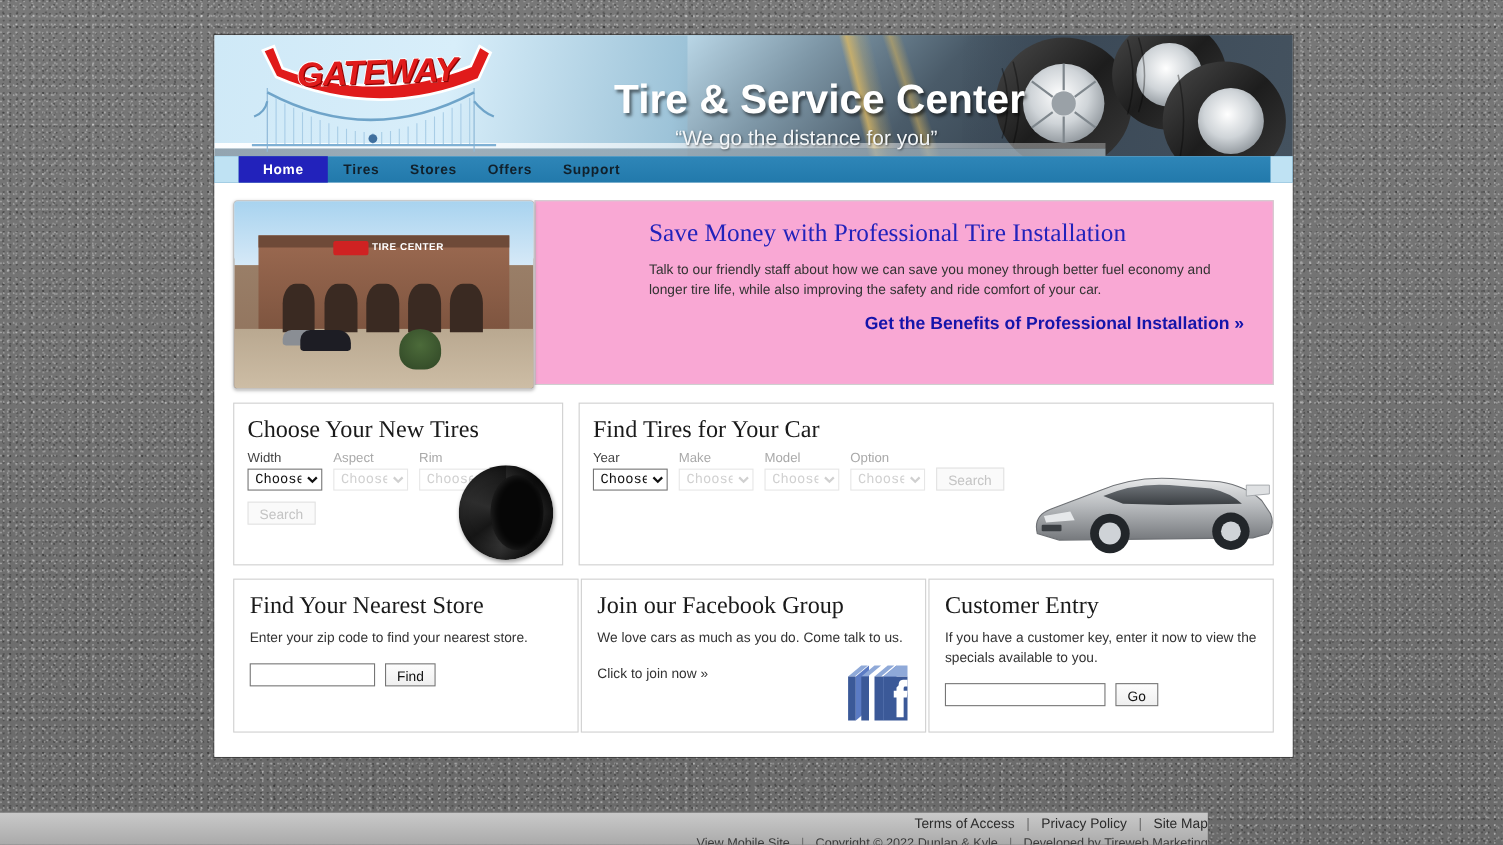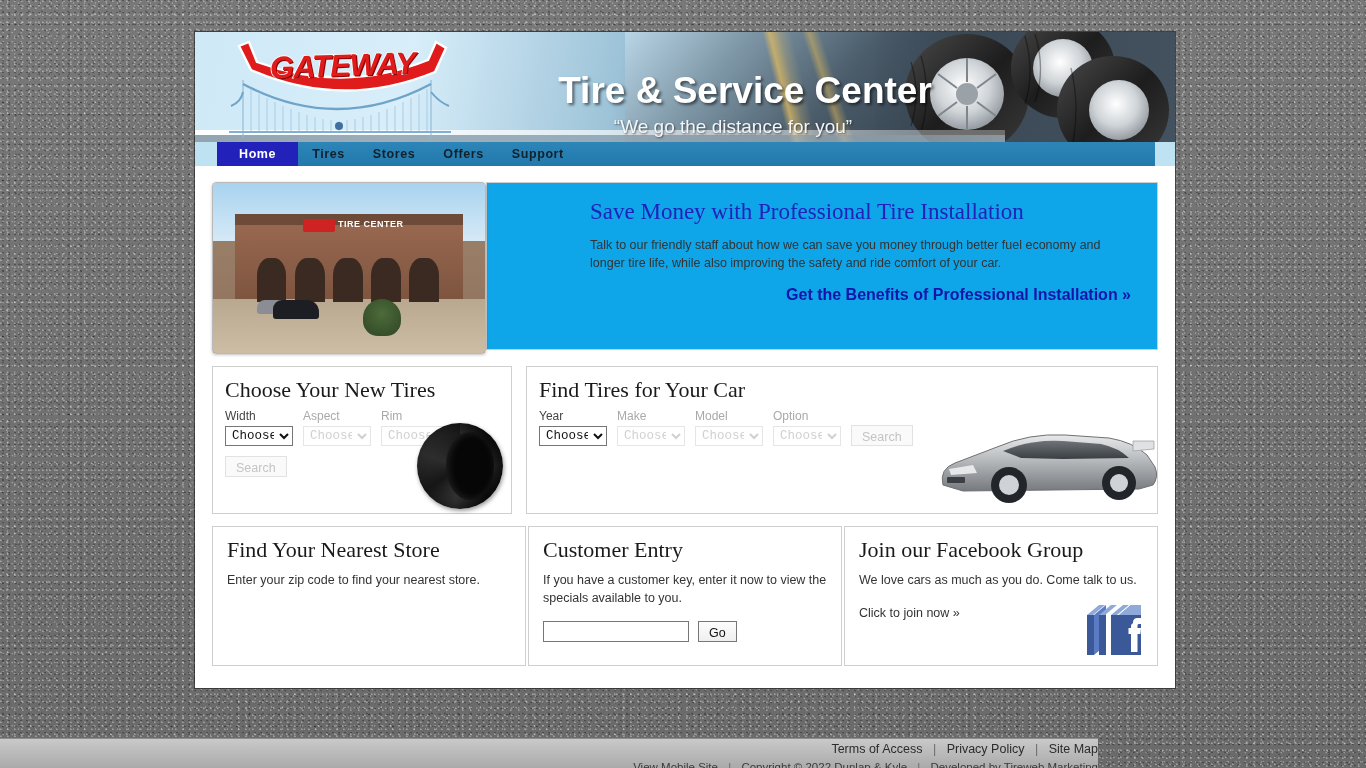--- a/index.html
+++ b/index.html
@@ -185,21 +185,21 @@
     background: radial-gradient(circle at 50% 40%, #4c6b3a, #2f4525);
     border-radius: 50% 50% 40% 40%;
   }
 
   .hero-text {
     flex: 1 1 auto;
     margin-left: 0px;
     min-height: 168px;
     box-sizing: border-box;
     border: 1px solid #cfcfcf;
-    background: #0ea5e9;
+    background: #f9a8d4;
     padding: 16px 26px 14px 103px;
   }
   .hero-h {
     font-family: "Liberation Serif", serif;
     font-size: 23px;
     color: #2222bb;
     margin: 0 0 11px 0;
     font-weight: normal;
   }
   .hero-p {
@@ -565,28 +565,23 @@
             <rect x="14" y="66" width="18" height="6" rx="1" fill="#3b3f43"></rect>
           </svg>
         </div>
       </div>
 
       <div class="row3">
 
         <div class="panel panel-b">
           <h3 class="panel-title">Find Your Nearest Store</h3>
           <p class="panel-p">Enter your zip code to find your nearest store.</p>
-        </div>
-
-        <div class="panel panel-b">
-          <h3 class="panel-title">Customer Entry</h3>
-          <p class="panel-p">If you have a customer key, enter it now to view the specials available to you.</p>
           <div class="inline-form">
-            <input class="txt wide" type="text" value="" style="">
-            <button class="btn">Go</button>
+            <input class="txt" type="text" value="" style="">
+            <button class="btn">Find</button>
           </div>
         </div>
 
         <div class="panel panel-b">
           <h3 class="panel-title">Join our Facebook Group</h3>
           <p class="panel-p">We love cars as much as you do. Come talk to us.</p>
           <a class="fb-link">Click to join now »</a>
           <svg class="fb-icon" viewBox="0 0 66 62">
             <g>
               <path d="M6 16 L18 6 L24 6 L12 16 Z" fill="#8fa9d8"></path>
@@ -596,20 +591,29 @@
               <rect x="18" y="16" width="7" height="40" fill="#3b5998"></rect>
               <path d="M30 16 L42 6 L48 6 L36 16 Z" fill="#8fa9d8"></path>
               <rect x="30" y="16" width="8" height="40" fill="#3b5998"></rect>
               <path d="M38 56 L50 46 L50 6 L38 16 Z" fill="#5b7bc4"></path>
               <rect x="38" y="16" width="22" height="40" fill="#3b5998"></rect>
               <path d="M38 16 L50 6 L60 6 L60 16 Z" fill="#8fa9d8"></path>
               <path d="M52 24 C52 20 54 19 57 19 L60 19 L60 25 L58 25 C57 25 56.5 25.6 56.5 26.6 L56.5 29 L60 29 L59.4 35 L56.5 35 L56.5 53 L50 53 L50 35 L47.5 35 L47.5 29 L50 29 L50 26 Z" fill="#ffffff"></path>
             </g>
           </svg>
         </div>
+
+        <div class="panel panel-b">
+          <h3 class="panel-title">Customer Entry</h3>
+          <p class="panel-p">If you have a customer key, enter it now to view the specials available to you.</p>
+          <div class="inline-form">
+            <input class="txt wide" type="text" value="" style="">
+            <button class="btn">Go</button>
+          </div>
+        </div>
       </div>
 
     </div>
   </div>
 
   <div class="footer">
     <div class="footer-links">
       <a>Terms of Access</a>
       <span class="footer-sep">|</span>
       <a>Privacy Policy</a>

